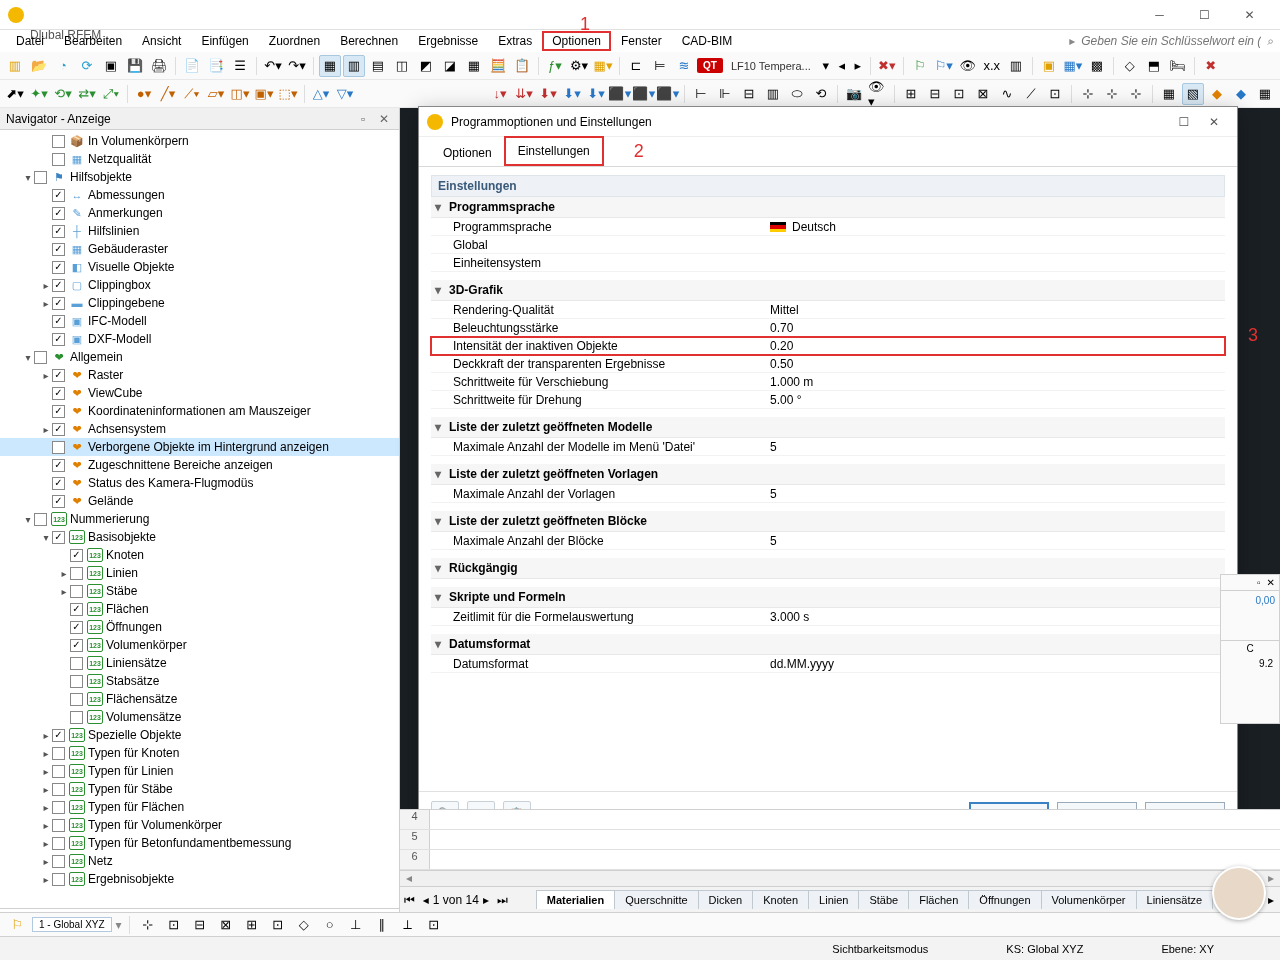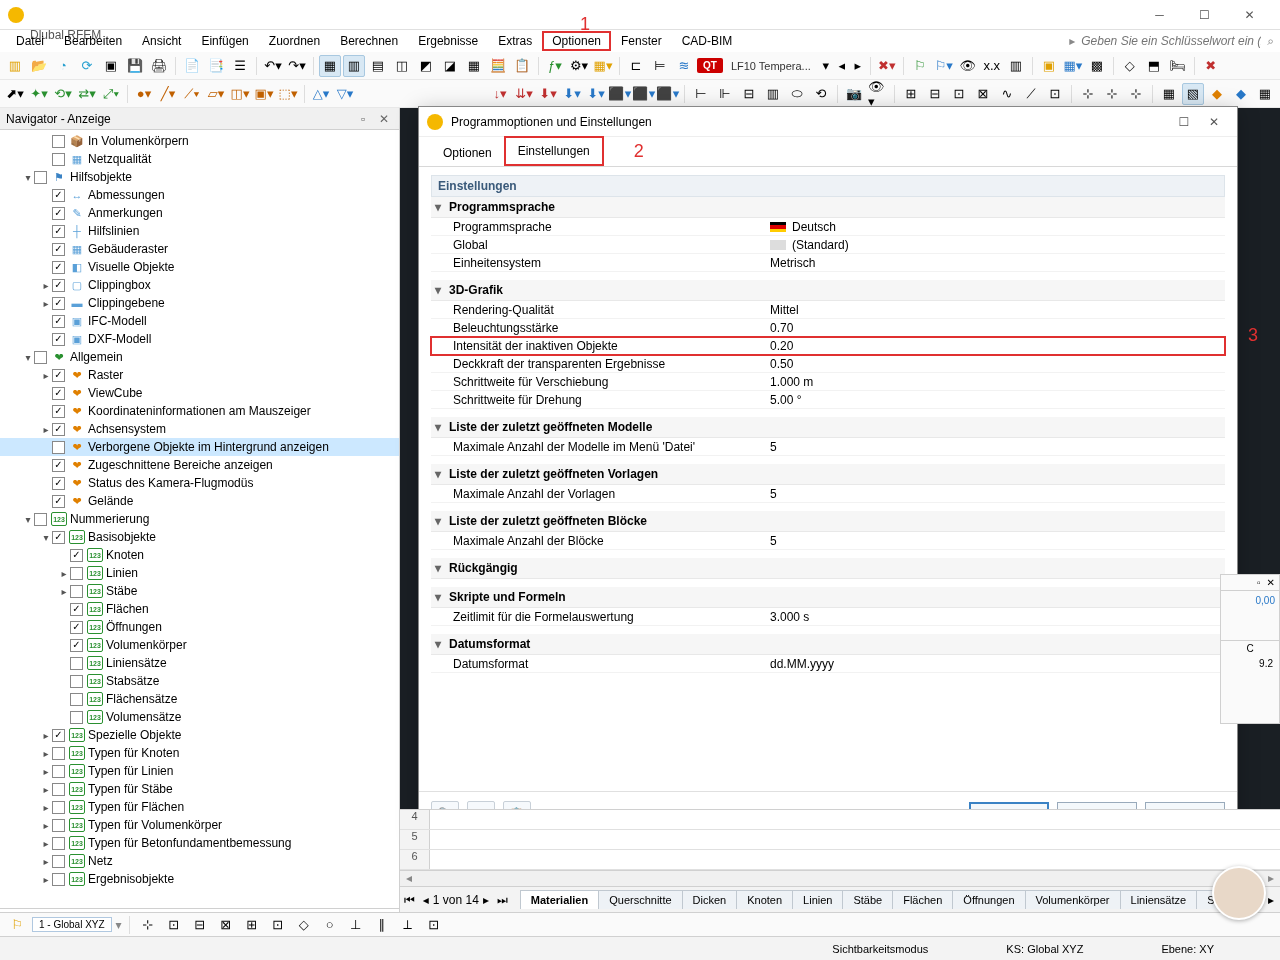--- a/index.html
+++ b/index.html
@@ -508,30 +508,23 @@
           </div>
           <div class="prop-row">
             <div class="label">Programmsprache</div>
             <div class="value">
               <span class="flag-de"></span>
               <span>Deutsch</span>
             </div>
           </div>
           <div class="prop-row">
             <div class="label">Global</div>
-            <div class="value">
-              <span class="flag-none"></span>
-              <span>(Standard)</span>
-            </div>
           </div>
           <div class="prop-row">
             <div class="label">Einheitensystem</div>
-            <div class="value">
-              <span>Metrisch</span>
-            </div>
           </div>
         </div>
         <div class="group">
           <div class="group-hdr">
             <span class="chev">▾</span>
             <span>3D-Grafik</span>
           </div>
           <div class="prop-row">
             <div class="label">Rendering-Qualität</div>
             <div class="value">
@@ -680,21 +673,21 @@
       <span style="width:18px;text-align:center;color:#888">▸</span>
     </div>
   </div>
 
 <div style="position:absolute;bottom:48px;left:400px;right:0;height:26px;background:#f3f3f3;display:flex;align-items:center;border-top:1px solid #d0d0d0">
   <span class="nav-btn" style="padding:0 4px">⏮</span>
   <span class="nav-btn" style="padding:0 4px">◂</span>
   <span class="page">1 von 14</span>
   <span class="nav-btn" style="padding:0 4px">▸</span>
   <span class="nav-btn" style="padding:0 4px">⏭</span>
-  <div id="sheet-tabs" style="display:flex;margin-left:8px">
+  <div id="sheet-tabs" style="display:flex;margin-left:24px">
       <div class="tab active">Materialien</div>
       <div class="tab">Querschnitte</div>
       <div class="tab">Dicken</div>
       <div class="tab">Knoten</div>
       <div class="tab">Linien</div>
       <div class="tab">Stäbe</div>
       <div class="tab">Flächen</div>
       <div class="tab">Öffnungen</div>
       <div class="tab">Volumenkörper</div>
       <div class="tab">Liniensätze</div>

